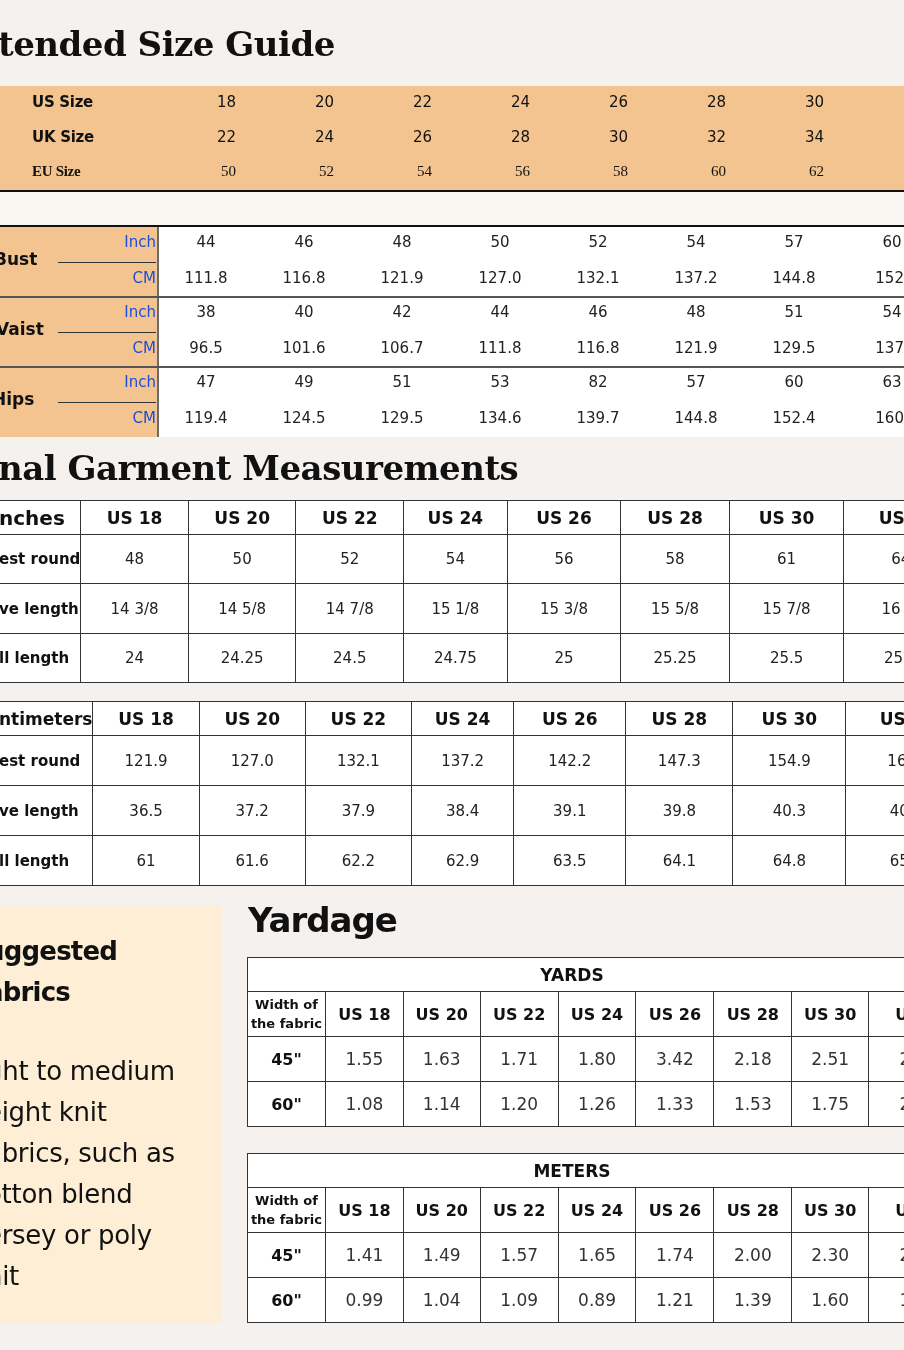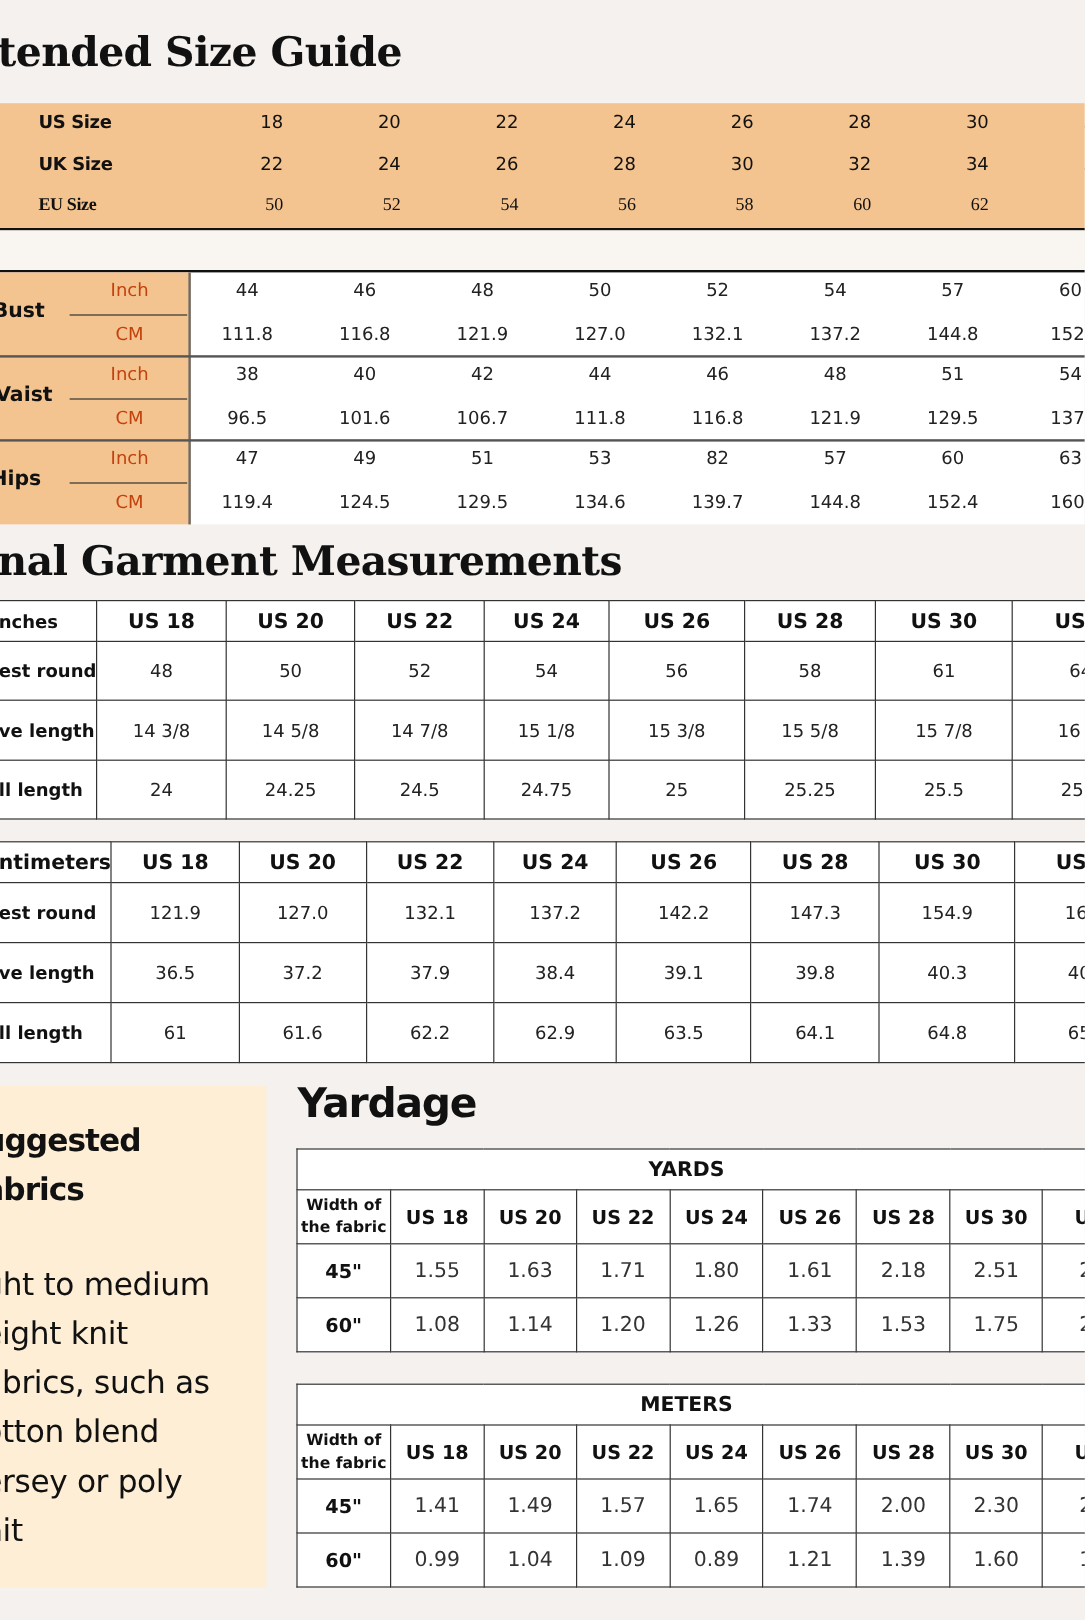--- a/index.html
+++ b/index.html
@@ -17,21 +17,21 @@
     #size-head { left:0; top:86px; width:904px; height:104px; background:#f4c490; border-bottom:2px solid #111; }
     .sh-row { position:absolute; left:0; height:35px; width:904px; font-size:15px; }
     .sh-label { position:absolute; left:32px; font-weight:bold; font-size:15px; letter-spacing:-0.3px; }
     .sh-val { position:absolute; width:60px; text-align:right; margin-left:-30px; }
     #gap-band { left:0; top:192px; width:904px; height:33px; background:#f9f5f0; }
     
     #meas { left:0; top:225px; width:904px; height:210px; background:#fff; border-top:2px solid #111; }
     #meas-side { left:0; top:0; width:157px; height:210px; background:#f4c490; border-right:2px solid #6b6b6b; }
     .m-group { position:absolute; left:0; width:904px; height:70px; }
     .m-group-label { position:absolute; left:0; top:22px; font-weight:bold; font-size:17px; }
-    .m-unit { position:absolute; left:60px; width:96px; text-align:center; font-size:15px; color:#c2410c; }
+    .m-unit { position:absolute; left:60px; width:96px; text-align:right; font-size:15px; color:#1d4ed8; }
     .m-sep-side { position:absolute; left:58px; width:98px; height:0; border-top:1.5px solid #333; top:35px; }
     .m-sep-group { position:absolute; left:0; width:904px; height:0; border-top:2px solid #555; }
     .m-val { position:absolute; width:80px; text-align:center; margin-left:-40px; font-size:15px; color:#222; }
     
     table.grid { border-collapse:collapse; position:absolute; background:#fff; }
     table.grid td, table.grid th { border:1.5px solid #333; text-align:center; padding:0; font-size:15px; color:#222; font-weight:normal; }
     table.grid th { font-weight:bold; font-size:17px; color:#111; }
     table.grid td.rowhead { font-weight:bold; text-align:left; color:#111; font-size:15px; white-space:nowrap; }
     
     #fabrics { left:0; top:905px; width:222px; height:418px; background:#fdeed5; }
@@ -172,21 +172,21 @@
       <col style="width:108px">
       <col style="width:108px">
       <col style="width:104px">
       <col style="width:114px">
       <col style="width:109px">
       <col style="width:115px">
       <col style="width:114px">
   </colgroup>
   <tbody>
       <tr style="height:34px">
-    <td class="rowhead" style="font-size:15px">nches</td>
+    <td class="rowhead" style="font-size:20px">nches</td>
     <th>US 18</th>
     <th>US 20</th>
     <th>US 22</th>
     <th>US 24</th>
     <th>US 26</th>
     <th>US 28</th>
     <th>US 30</th>
     <th>US 3</th>
   </tr>
   <tr style="height:49px">
@@ -331,21 +331,21 @@
     <th>US 28</th>
     <th>US 30</th>
     <th>US</th>
   </tr>
   <tr style="height:45px">
     <td class="wrow">45"</td>
     <td>1.55</td>
     <td>1.63</td>
     <td>1.71</td>
     <td>1.80</td>
-    <td>1.61</td>
+    <td>3.42</td>
     <td>2.18</td>
     <td>2.51</td>
     <td>2.</td>
   </tr>
   <tr style="height:45px">
     <td class="wrow">60"</td>
     <td>1.08</td>
     <td>1.14</td>
     <td>1.20</td>
     <td>1.26</td>

